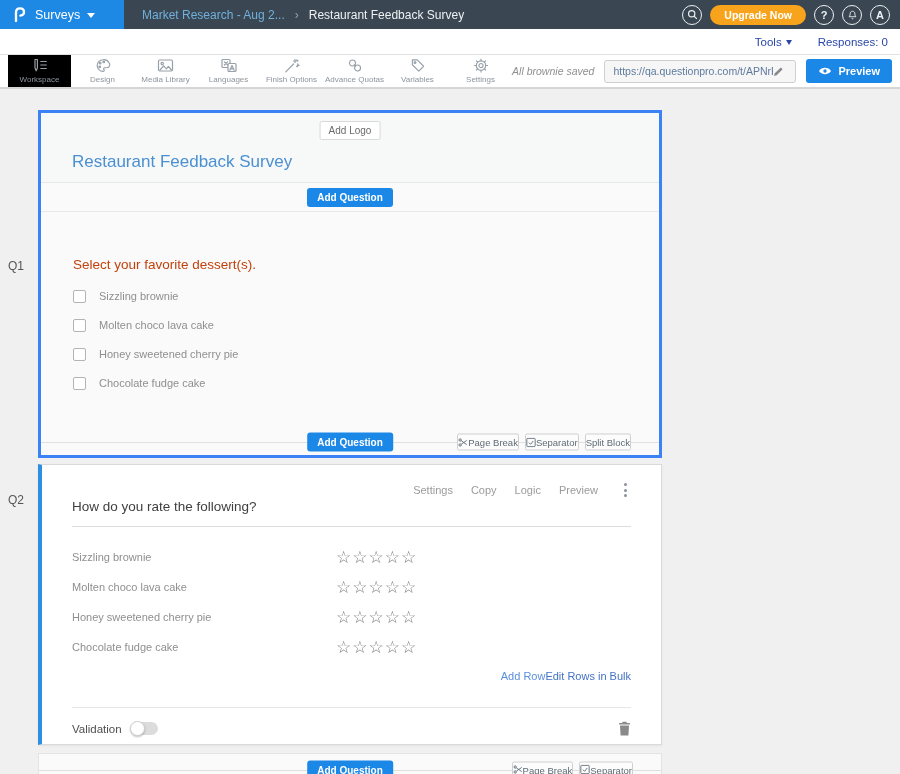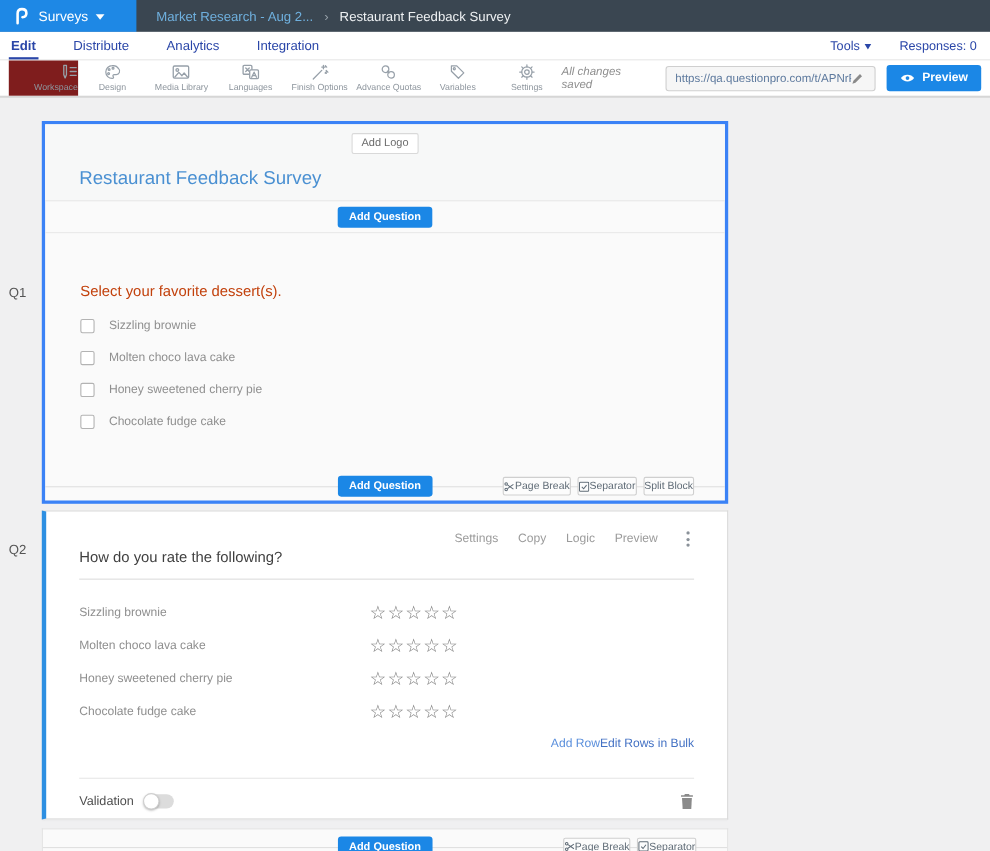--- a/index.html
+++ b/index.html
@@ -28,21 +28,21 @@
   .tab { color:#2a46a8; font-size:12px; display:flex; align-items:center; padding:0 2px; border-bottom:2px solid transparent; cursor:pointer; }
   .tab.active { border-bottom-color:#2a46a8; font-weight:bold; }
   .subnav-right { margin-left:auto; display:flex; align-items:center; gap:26px; }
   .tools-link { color:#2a46a8; font-size:11.5px; display:flex; align-items:center; gap:4px; cursor:pointer; }
   .tools-link .caret { border-top-color:#2a46a8; border-left-width:3.5px; border-right-width:3.5px; }
   .responses-link { color:#2a46a8; font-size:11.5px; cursor:pointer; }
 
   
   .toolbar { height:34px; background:#fff; border-bottom:2px solid #d6d6d6; display:flex; align-items:stretch; padding-left:8px; flex:0 0 auto; }
   .tool-item { width:63px; display:flex; flex-direction:column; align-items:center; justify-content:center; gap:2px; cursor:pointer; }
-  .tool-item.active { background:#7f1d1d;align-items:flex-end; }
+  .tool-item.active { background:#000000; }
   .tool-item svg { stroke:#97a0a9; fill:none; stroke-width:1.2; stroke-linecap:round; stroke-linejoin:round; }
   .tool-label { font-size:8px; color:#8d959d; white-space:nowrap; }
   .toolbar-right { margin-left:auto; display:flex; align-items:center; gap:10px; padding-right:8px; }
   .saved-status { font-style:italic; font-size:10.5px; color:#8f8f8f; }
   .url-box { display:flex; align-items:center; background:#f6f6f6; border:1px solid #cfcfcf; border-radius:3px; height:23px; width:192px; padding:0 6px 0 8px; }
   .url-box input { border:none; background:transparent; outline:none; font-size:10.5px; color:#5e7a9e; width:160px; font-family:"Liberation Sans",sans-serif; }
   .preview-btn { background:#1b87e6; border:none; border-radius:3px; color:#fff; font-size:11px; font-weight:bold;
       height:24px; padding:0 12px; display:flex; align-items:center; gap:6px; cursor:pointer; }
 
   
@@ -108,29 +108,40 @@
           <path d="M5.5 21 L5.5 9 Q5.5 3.5 11 3.5 Q16.5 3.5 16.5 8.5 Q16.5 13 11.5 13.5" stroke="#fff" stroke-width="3.2" fill="none" stroke-linecap="round"></path>
         </svg>
       <span class="brand-label">Surveys</span>
       <span class="caret"></span>
     </div>
     <div class="breadcrumb">
       <span class="bc-folder">Market Research - Aug 2...</span>
       <span class="bc-sep">›</span>
       <span class="bc-current">Restaurant Feedback Survey</span>
     </div>
+    <div class="top-actions">
+      <span class="circle-btn">
+        <svg width="11" height="11" viewBox="0 0 14 14">
+            <circle cx="6" cy="6" r="4" stroke="#eef1f3" stroke-width="1.5" fill="none"></circle>
+            <path d="M9 9l3.5 3.5" stroke="#eef1f3" stroke-width="1.5"></path>
+          </svg>
+      </span>
+      <button class="upgrade-btn">Upgrade Now</button>
+      <span class="circle-btn">?</span>
+      <span class="circle-btn">
+        <svg width="11" height="12" viewBox="0 0 16 16">
+            <path d="M8 2.5c2.2 0 3.5 1.6 3.5 3.8 0 2.8.9 3.6 1.5 4.2H3c.6-.6 1.5-1.4 1.5-4.2C4.5 4.1 5.8 2.5 8 2.5z" stroke="#eef1f3" stroke-width="1.3" fill="none"></path>
+            <path d="M6.7 12.7a1.4 1.4 0 0 0 2.6 0" stroke="#eef1f3" stroke-width="1.3" fill="none"></path>
+          </svg>
+      </span>
+      <span class="circle-btn">A</span>
+    </div>
   </div>
 
   <div class="subnav">
-    <div class="tabs">
-      <span class="tab active">Edit</span>
-      <span class="tab">Distribute</span>
-      <span class="tab">Analytics</span>
-      <span class="tab">Integration</span>
-    </div>
     <div class="subnav-right">
       <span class="tools-link">
           <span>Tools</span>
           <span class="caret"></span>
         </span>
       <span class="responses-link">Responses: 0</span>
     </div>
   </div>
 
   <div class="toolbar">
@@ -191,21 +202,21 @@
     </div>
     <div class="tool-item">
       <svg width="16" height="15" viewBox="0 0 16 16">
           <circle cx="8" cy="8" r="2.2"></circle>
           <circle cx="8" cy="8" r="5"></circle>
           <path d="M8 1v2M8 13v2M1 8h2M13 8h2M3 3l1.4 1.4M11.6 11.6L13 13M13 3l-1.4 1.4M4.4 11.6L3 13"></path>
         </svg>
       <span class="tool-label">Settings</span>
     </div>
     <div class="toolbar-right">
-      <span class="saved-status">All changes saved</span>
+      <span class="saved-status">All brownie saved</span>
       <div class="url-box">
         <input type="text" readonly="" value="https://qa.questionpro.com/t/APNrFZgS" style="">
         <svg width="11" height="11" viewBox="0 0 12 12">
             <path d="M1 11l1-3 6.5-6.5 2 2L4 10z" fill="#8a8a8a"></path>
           </svg>
       </div>
       <button class="preview-btn">
         <svg width="14" height="10" viewBox="0 0 14 10">
             <path d="M1 5c2.5-4.2 9.5-4.2 12 0-2.5 4.2-9.5 4.2-12 0z" fill="#fff"></path>
             <circle cx="7" cy="5" r="1.7" fill="#1b87e6"></circle>

